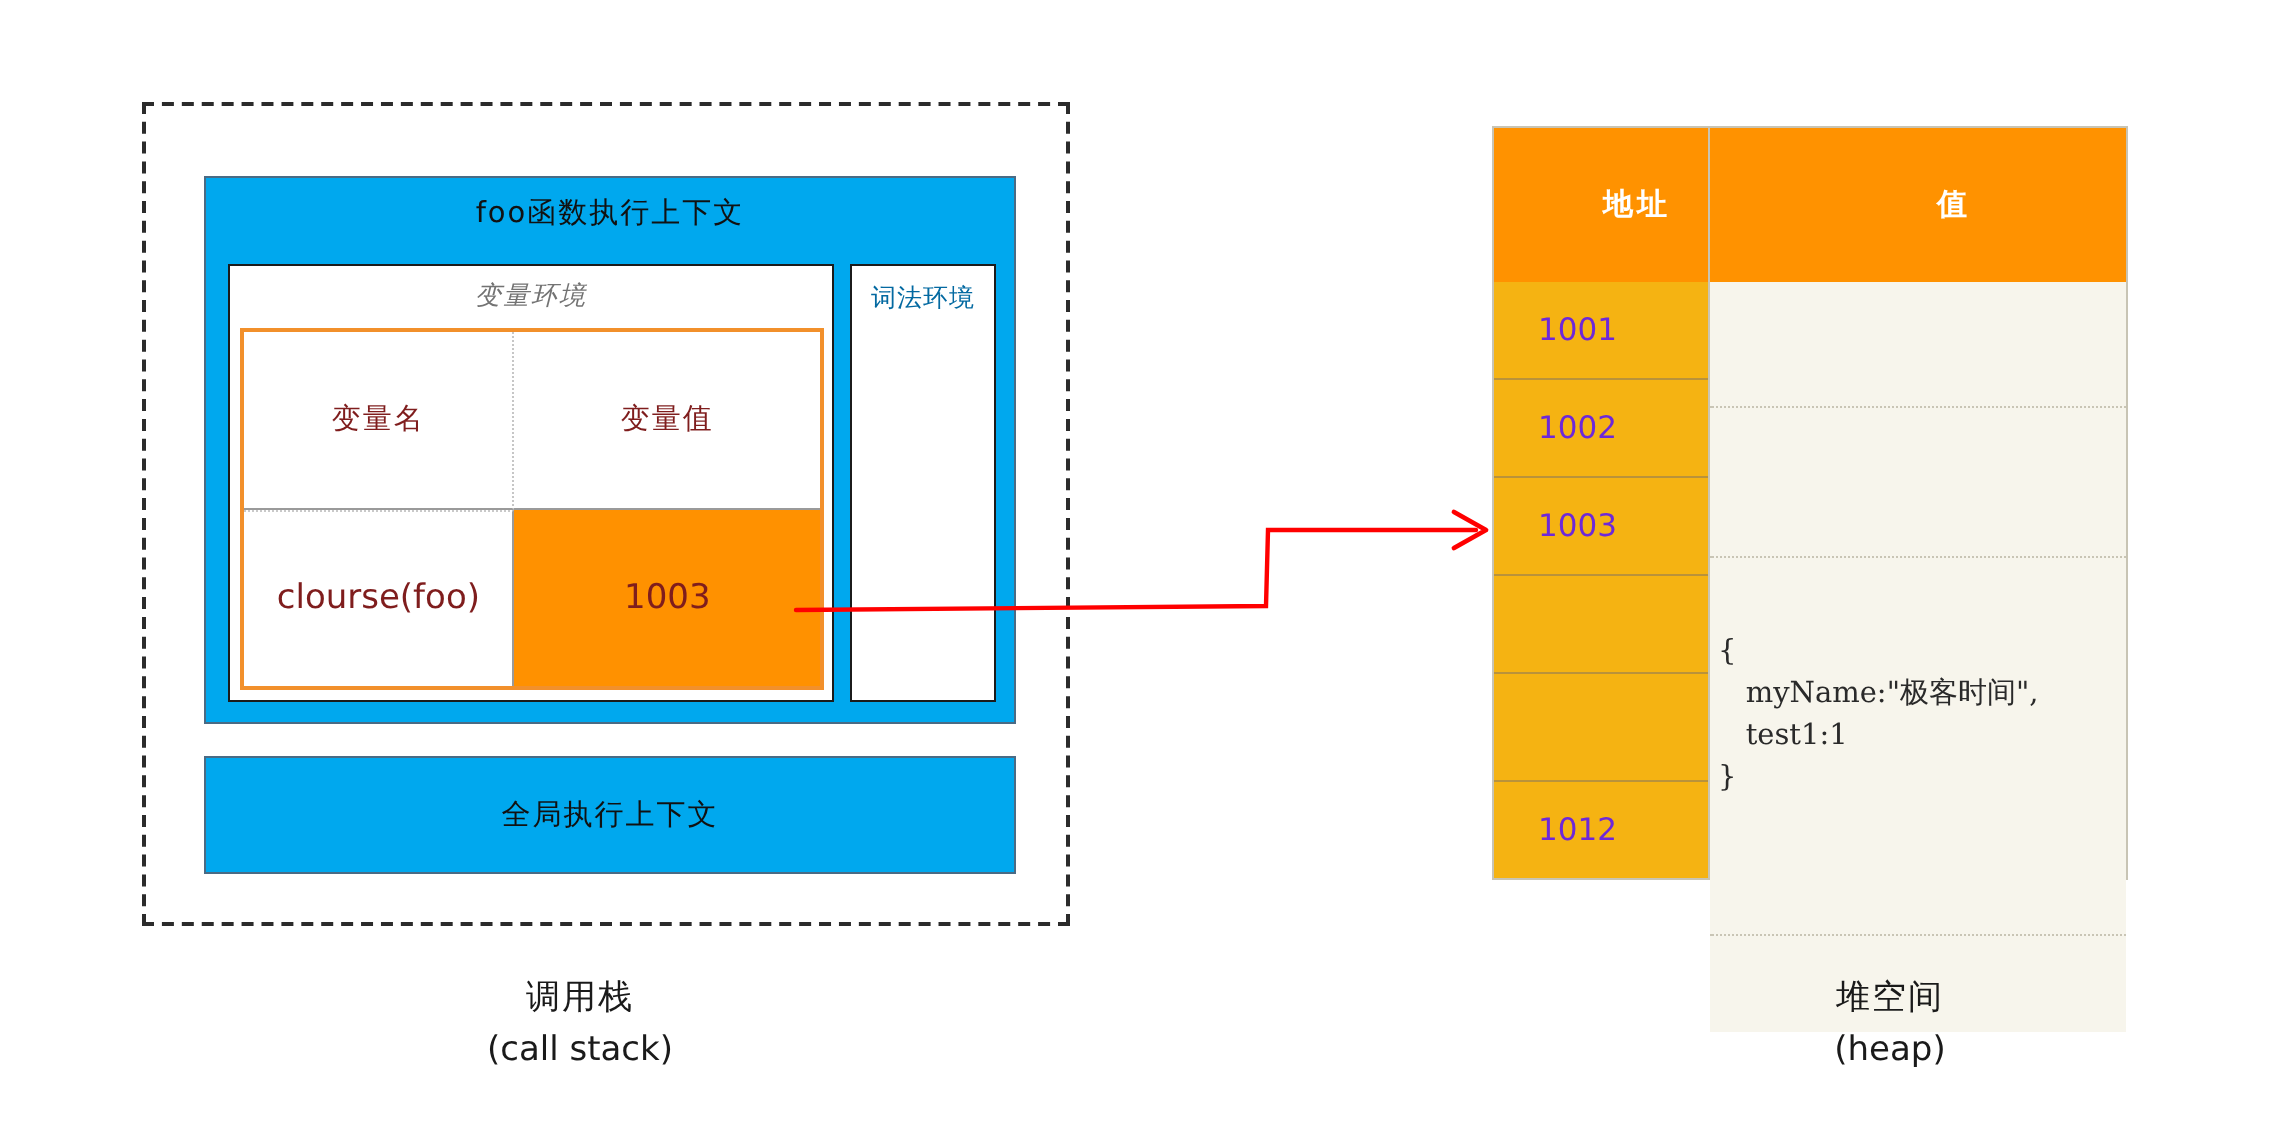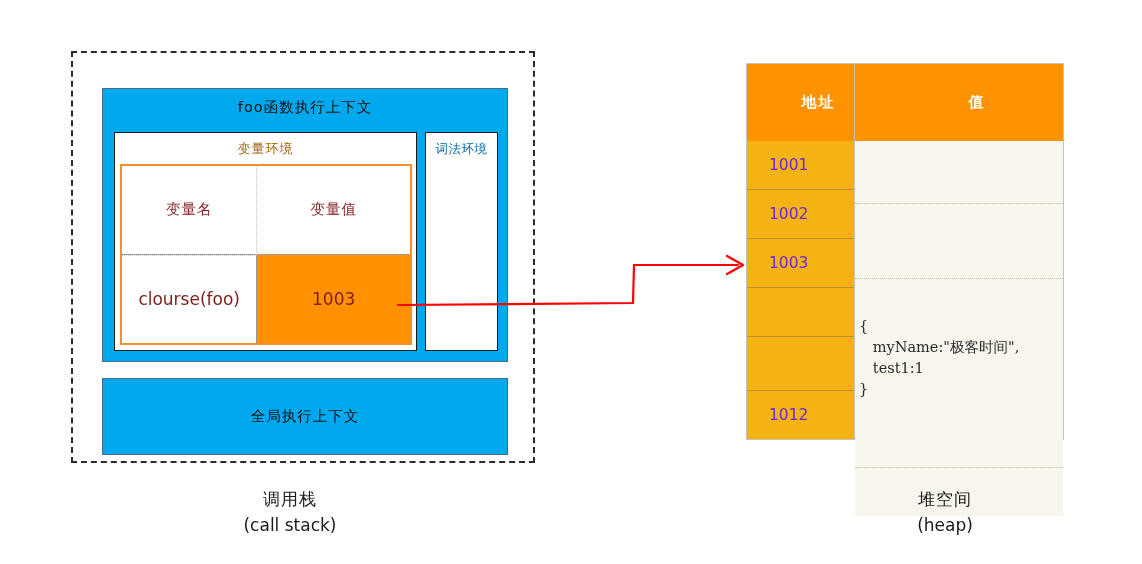--- a/index.html
+++ b/index.html
@@ -38,21 +38,21 @@
     left: 29px;
     top: 35px;
     width: 406px;
     height: 274px;
   }
 
   #global-frame {
     left: 29px;
     top: 325px;
     width: 406px;
-    height: 77px;
+    height: 59px;
     display: flex;
     align-items: center;
     justify-content: center;
   }
 
   .frame-title {
     position: absolute;
     left: 0;
     top: 0;
     width: 100%;
@@ -79,22 +79,23 @@
     height: 219px;
     background: #ffffff;
     border: 1px solid #1b1b1b;
     box-sizing: border-box;
   }
   #var-env-title {
     height: 30px;
     line-height: 32px;
     text-align: center;
     font-size: 13px;
-    color: #a16207;
+    color: #737373;
     letter-spacing: 1px;
+    font-style: italic;
   }
 
   
   #lex-env {
     position: absolute;
     left: 322px;
     top: 43px;
     width: 73px;
     height: 219px;
     background: #ffffff;

